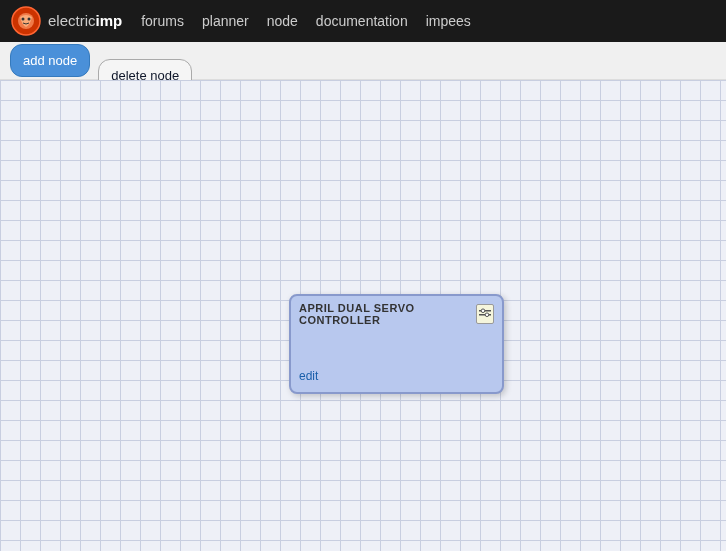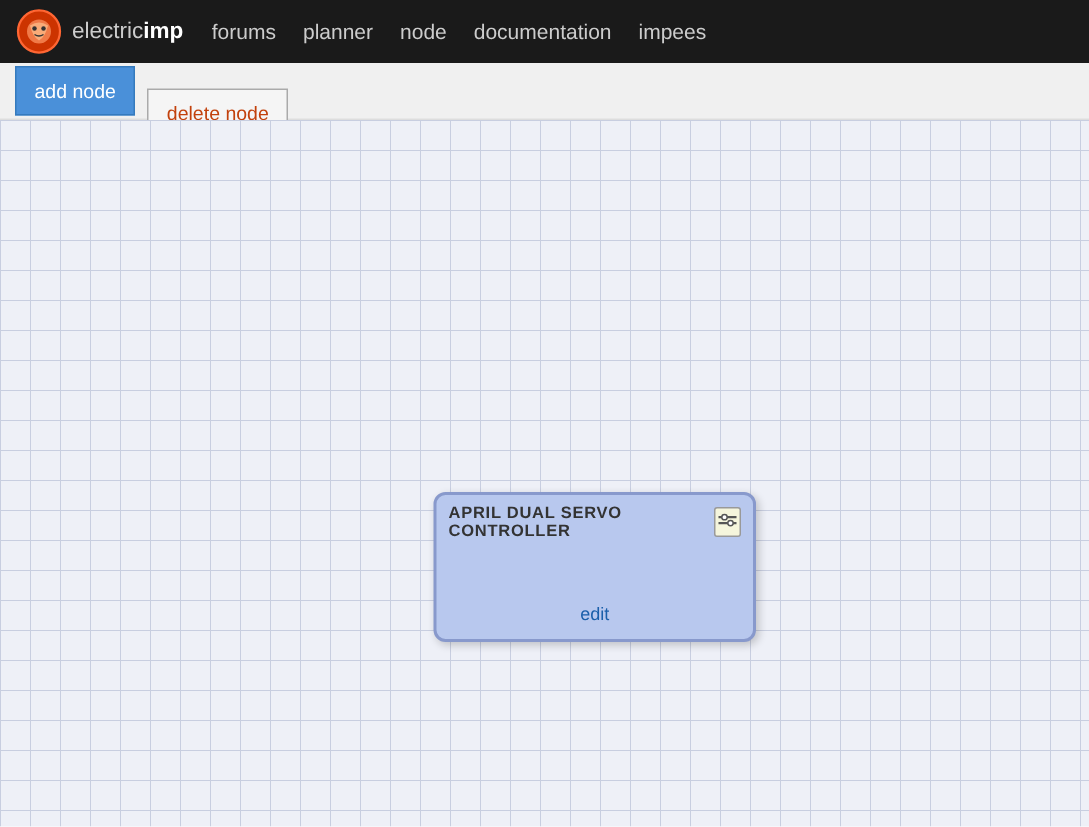--- a/index.html
+++ b/index.html
@@ -42,52 +42,52 @@
       display: flex;
       align-items: center;
       padding: 0 10px;
       gap: 8px;
       border-bottom: 1px solid #ddd;
     }
     .toolbar-btn {
       padding: 8px 12px;
       font-size: 13px;
       cursor: pointer;
-      border-radius: 0;
+      border-radius: 12px;
       border: 1px solid #aaa;
     }
     #add-node-btn {
       background: #4a90d9;
       color: #fff;
       border-color: #357abd;
     }
     #delete-node-btn {
       background: #f5f5f5;
-      color: #c2410c;
+      color: #0f172a;
       margin-top: 29px;
     }
 
     
     #canvas {
       width: 726px;
       height: 471px;
       background-color: #eef0f7;
       background-image:
         linear-gradient(to right, #c8cee0 1px, transparent 1px),
         linear-gradient(to bottom, #c8cee0 1px, transparent 1px);
       background-size: 20px 20px;
       position: relative;
       overflow: hidden;
     }
 
     
     #node-card {
       position: absolute;
       left: 289px;
-      top: 248px;
+      top: 214px;
       width: 215px;
       background: #b8c8ee;
       border: 2px solid #8899cc;
       border-radius: 8px;
       padding: 6px 8px 8px 8px;
       box-shadow: 2px 2px 6px rgba(0,0,0,0.2);
     }
     #node-header {
       display: flex;
       align-items: center;
@@ -109,21 +109,21 @@
       display: flex;
       align-items: center;
       justify-content: center;
       font-size: 12px;
       cursor: pointer;
     }
     #node-body {
       min-height: 30px;
     }
     #node-footer {
-      text-align: center;
+      text-align: left;
       margin-top: 4px;
     }
     #node-edit-link {
       color: #1a5faa;
       font-size: 12px;
       cursor: pointer;
       text-decoration: none;
     }
   </style>
 </head>

